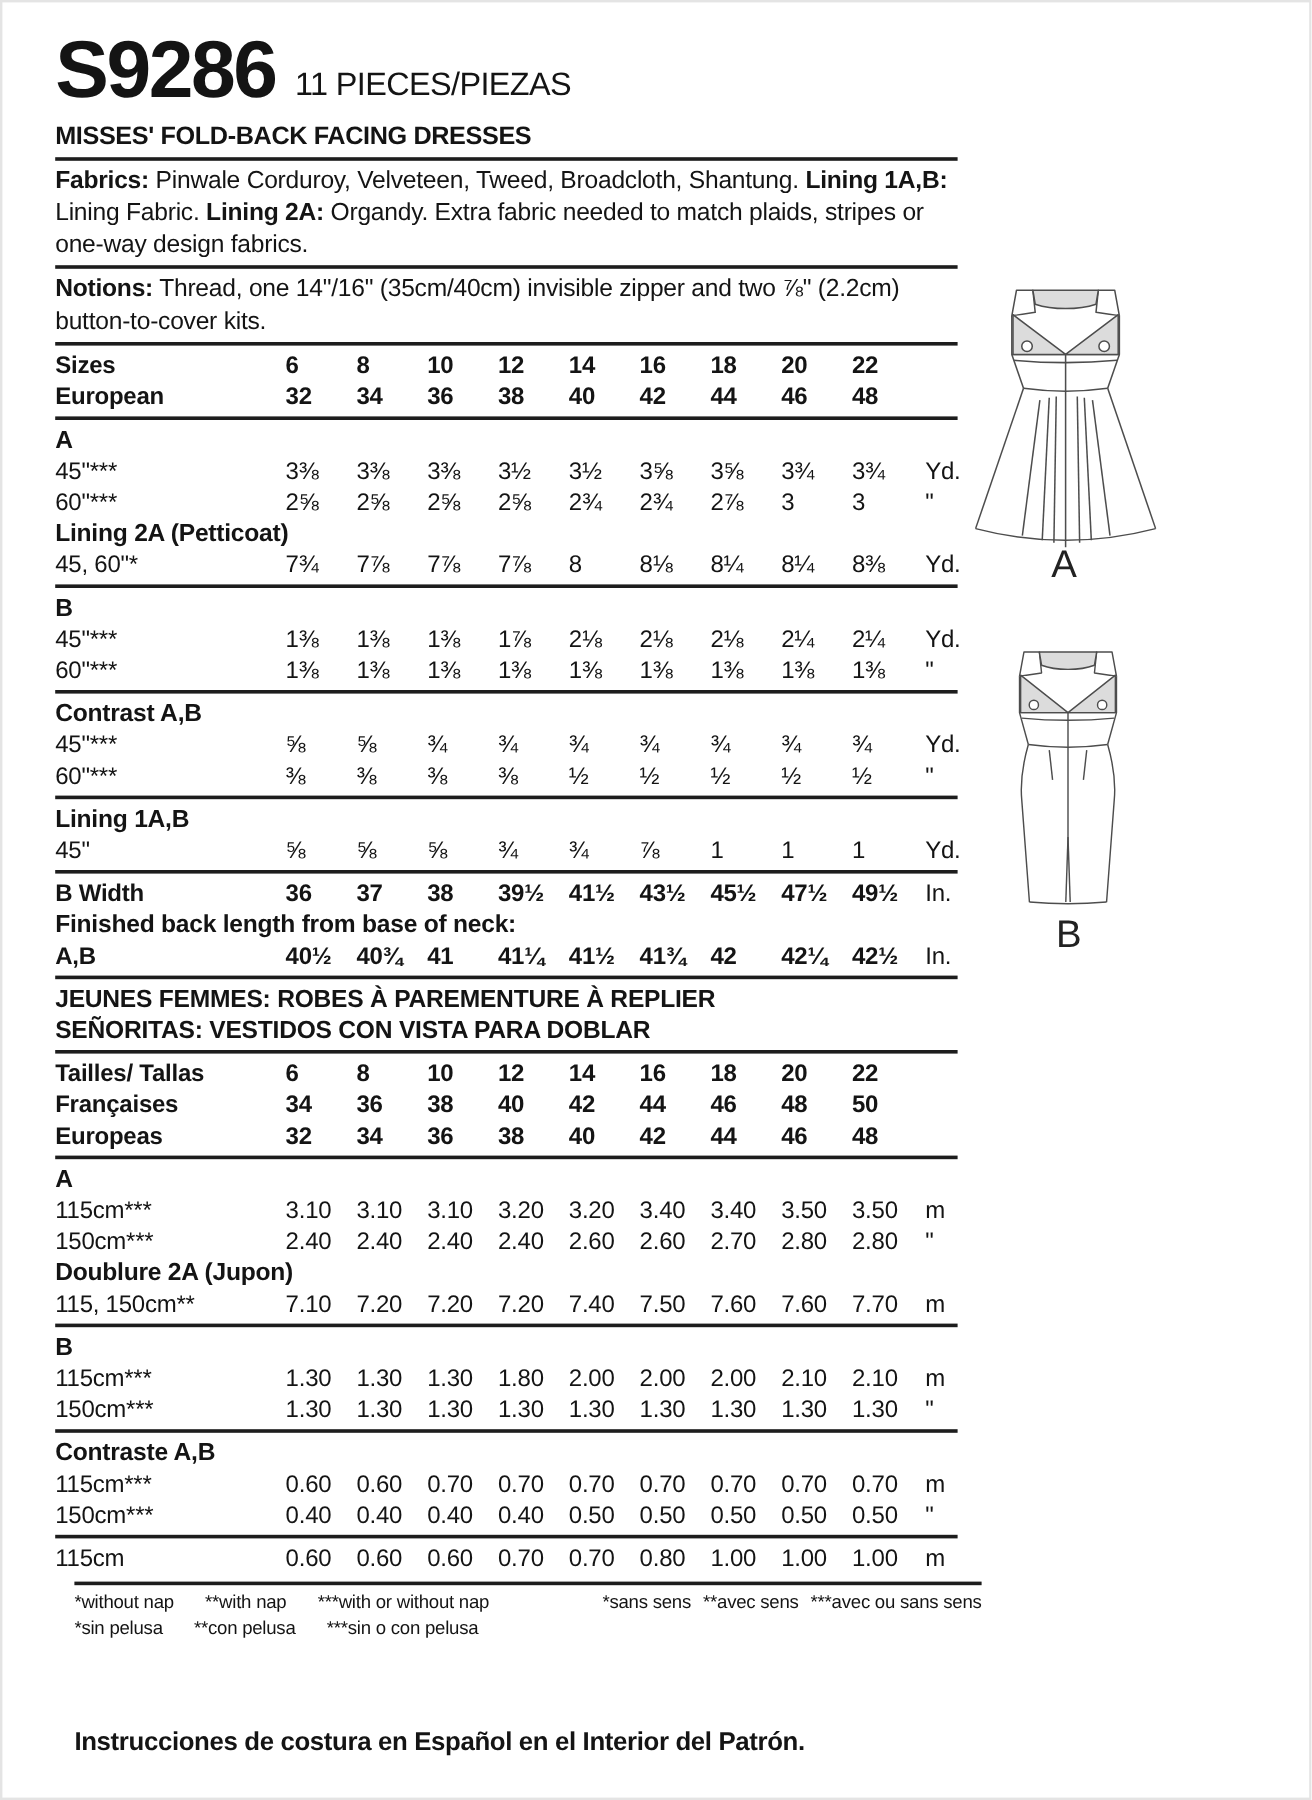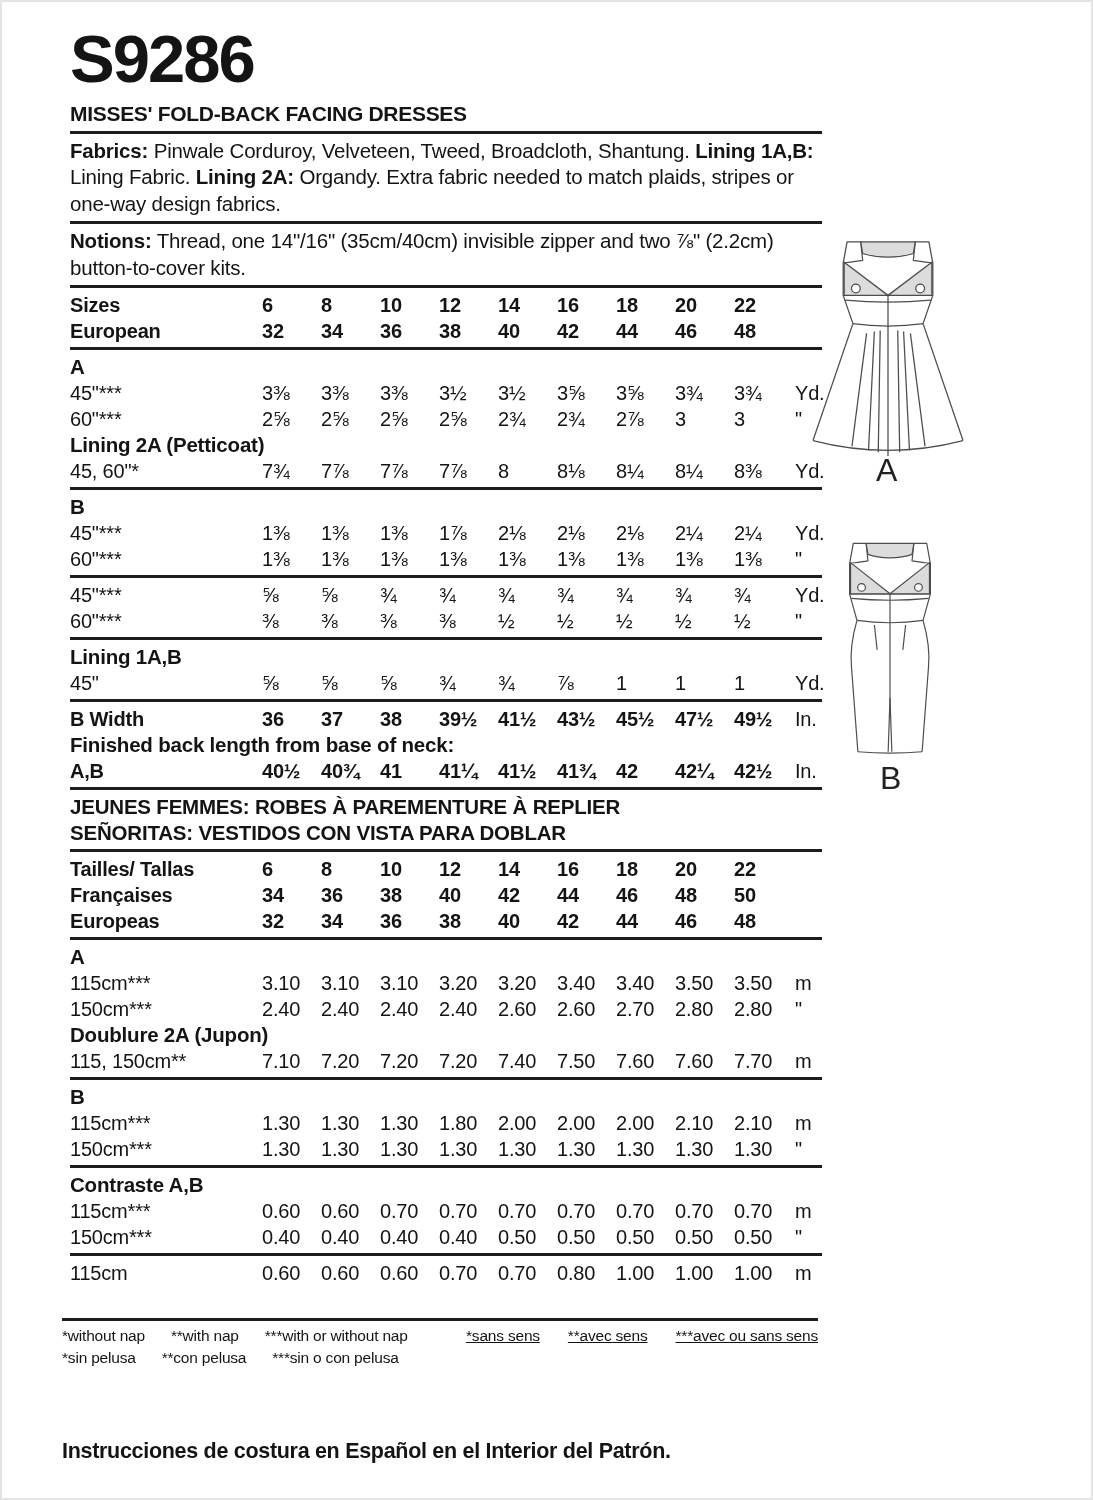--- a/index.html
+++ b/index.html
@@ -2,59 +2,60 @@
 <html><head>
 <meta charset="utf-8">
 <style>
   html,body{margin:0;padding:0;background:#fff;}
   .page{
     position:relative;width:1089px;height:1496px;background:#ffffff;
     border:2px solid #e4e4e4;overflow:hidden;
     font-family:"Liberation Sans","DejaVu Sans",sans-serif;color:#141414;
     letter-spacing:-0.2px;
   }
-  .main-col{position:absolute;left:68px;top:26px;width:752px;}
+  .main-col{position:absolute;left:44px;top:26px;width:752px;}
   .masthead{display:flex;align-items:flex-end;gap:16px;margin:0 0 12px 0;}
   .pattern-number{font-size:67px;font-weight:bold;line-height:0.92;letter-spacing:-2px;}
   .pieces{font-size:27px;font-weight:500;padding-bottom:4px;letter-spacing:-0.5px;}
   .doc-title{font-size:21px;font-weight:bold;margin:2px 0 5px 0;letter-spacing:-0.3px;}
   .rule{border-top:3px solid #1d1d1d;margin:3px 0 4px 0;}
   .para{font-size:20.5px;line-height:26.5px;margin:3px 0 4px 0;}
   .para .b{font-weight:bold;margin-top:26px;}
   
   .trow{display:grid;grid-template-columns:192px repeat(9,59px) auto;align-items:baseline;
         height:26px;line-height:26px;font-size:20px;}
   .trow .cell{white-space:nowrap;overflow:visible;}
   .trow .b{font-weight:bold;}
   .thead-row{display:block;font-weight:bold;font-size:20.5px;height:26px;line-height:26px;}
   .unit{padding-left:2px;}
   
   .footnotes{position:absolute;left:60px;top:1313px;width:756px;}
   .fn-line{display:flex;justify-content:space-between;font-size:15.5px;line-height:22px;}
   .fn-group span{margin-right:26px;}
-  .fn-group.right span{margin-right:0;margin-left:28px;text-decoration:underline;}
+  .fn-group.right span{margin-right:0;margin-left:10px;}
   .footer-line{position:absolute;left:60px;top:1437px;width:756px;text-align:left;
                font-size:21.5px;font-weight:bold;letter-spacing:-0.3px;}
   
   .illos{position:absolute;left:800px;top:0;width:285px;height:1496px;}
   .dress-a{position:absolute;left:6px;top:232px;}
   .dress-b{position:absolute;left:42px;top:534px;}
   .illo-label{position:absolute;font-size:32px;color:#222;letter-spacing:0;}
   .label-a{left:74px;top:450px;}
   .label-b{left:78px;top:758px;}
 </style>
 </head>
 <body>
 
 <div class="page">
 
   <div class="main-col">
 
     <div class="masthead">
       <div class="pattern-number">S9286</div>
+      <div class="pieces">11 PIECES/PIEZAS</div>
     </div>
 
     <div class="doc-title">MISSES' FOLD-BACK FACING DRESSES</div>
     <div class="rule"></div>
 
     <div class="para"><span class="b">Fabrics:</span><span> Pinwale Corduroy, Velveteen, Tweed, Broadcloth, Shantung. </span><span class="b">Lining 1A,B:</span><span> Lining Fabric. </span><span class="b">Lining 2A:</span><span> Organdy. Extra fabric needed to match plaids, stripes or one-way design fabrics.</span></div>
 
     <div class="rule"></div>
 
     <div class="para"><span class="b">Notions:</span><span> Thread, one 14"/16" (35cm/40cm) invisible zipper and two ⅞" (2.2cm) button-to-cover kits.</span></div>
@@ -152,20 +153,21 @@
           <div class="cell">1⅜</div>
           <div class="cell">1⅜</div>
           <div class="cell">1⅜</div>
           <div class="cell">1⅜</div>
           <div class="cell">1⅜</div>
           <div class="cell">1⅜</div>
           <div class="cell">1⅜</div>
           <div class="cell unit">"</div>
         </div>
         <div class="rule"></div>
+        <div class="thead-row">Contrast A,B</div>
         <div class="trow">
           <div class="cell label">45"***</div>
           <div class="cell">⅝</div>
           <div class="cell">⅝</div>
           <div class="cell">¾</div>
           <div class="cell">¾</div>
           <div class="cell">¾</div>
           <div class="cell">¾</div>
           <div class="cell">¾</div>
           <div class="cell">¾</div>

